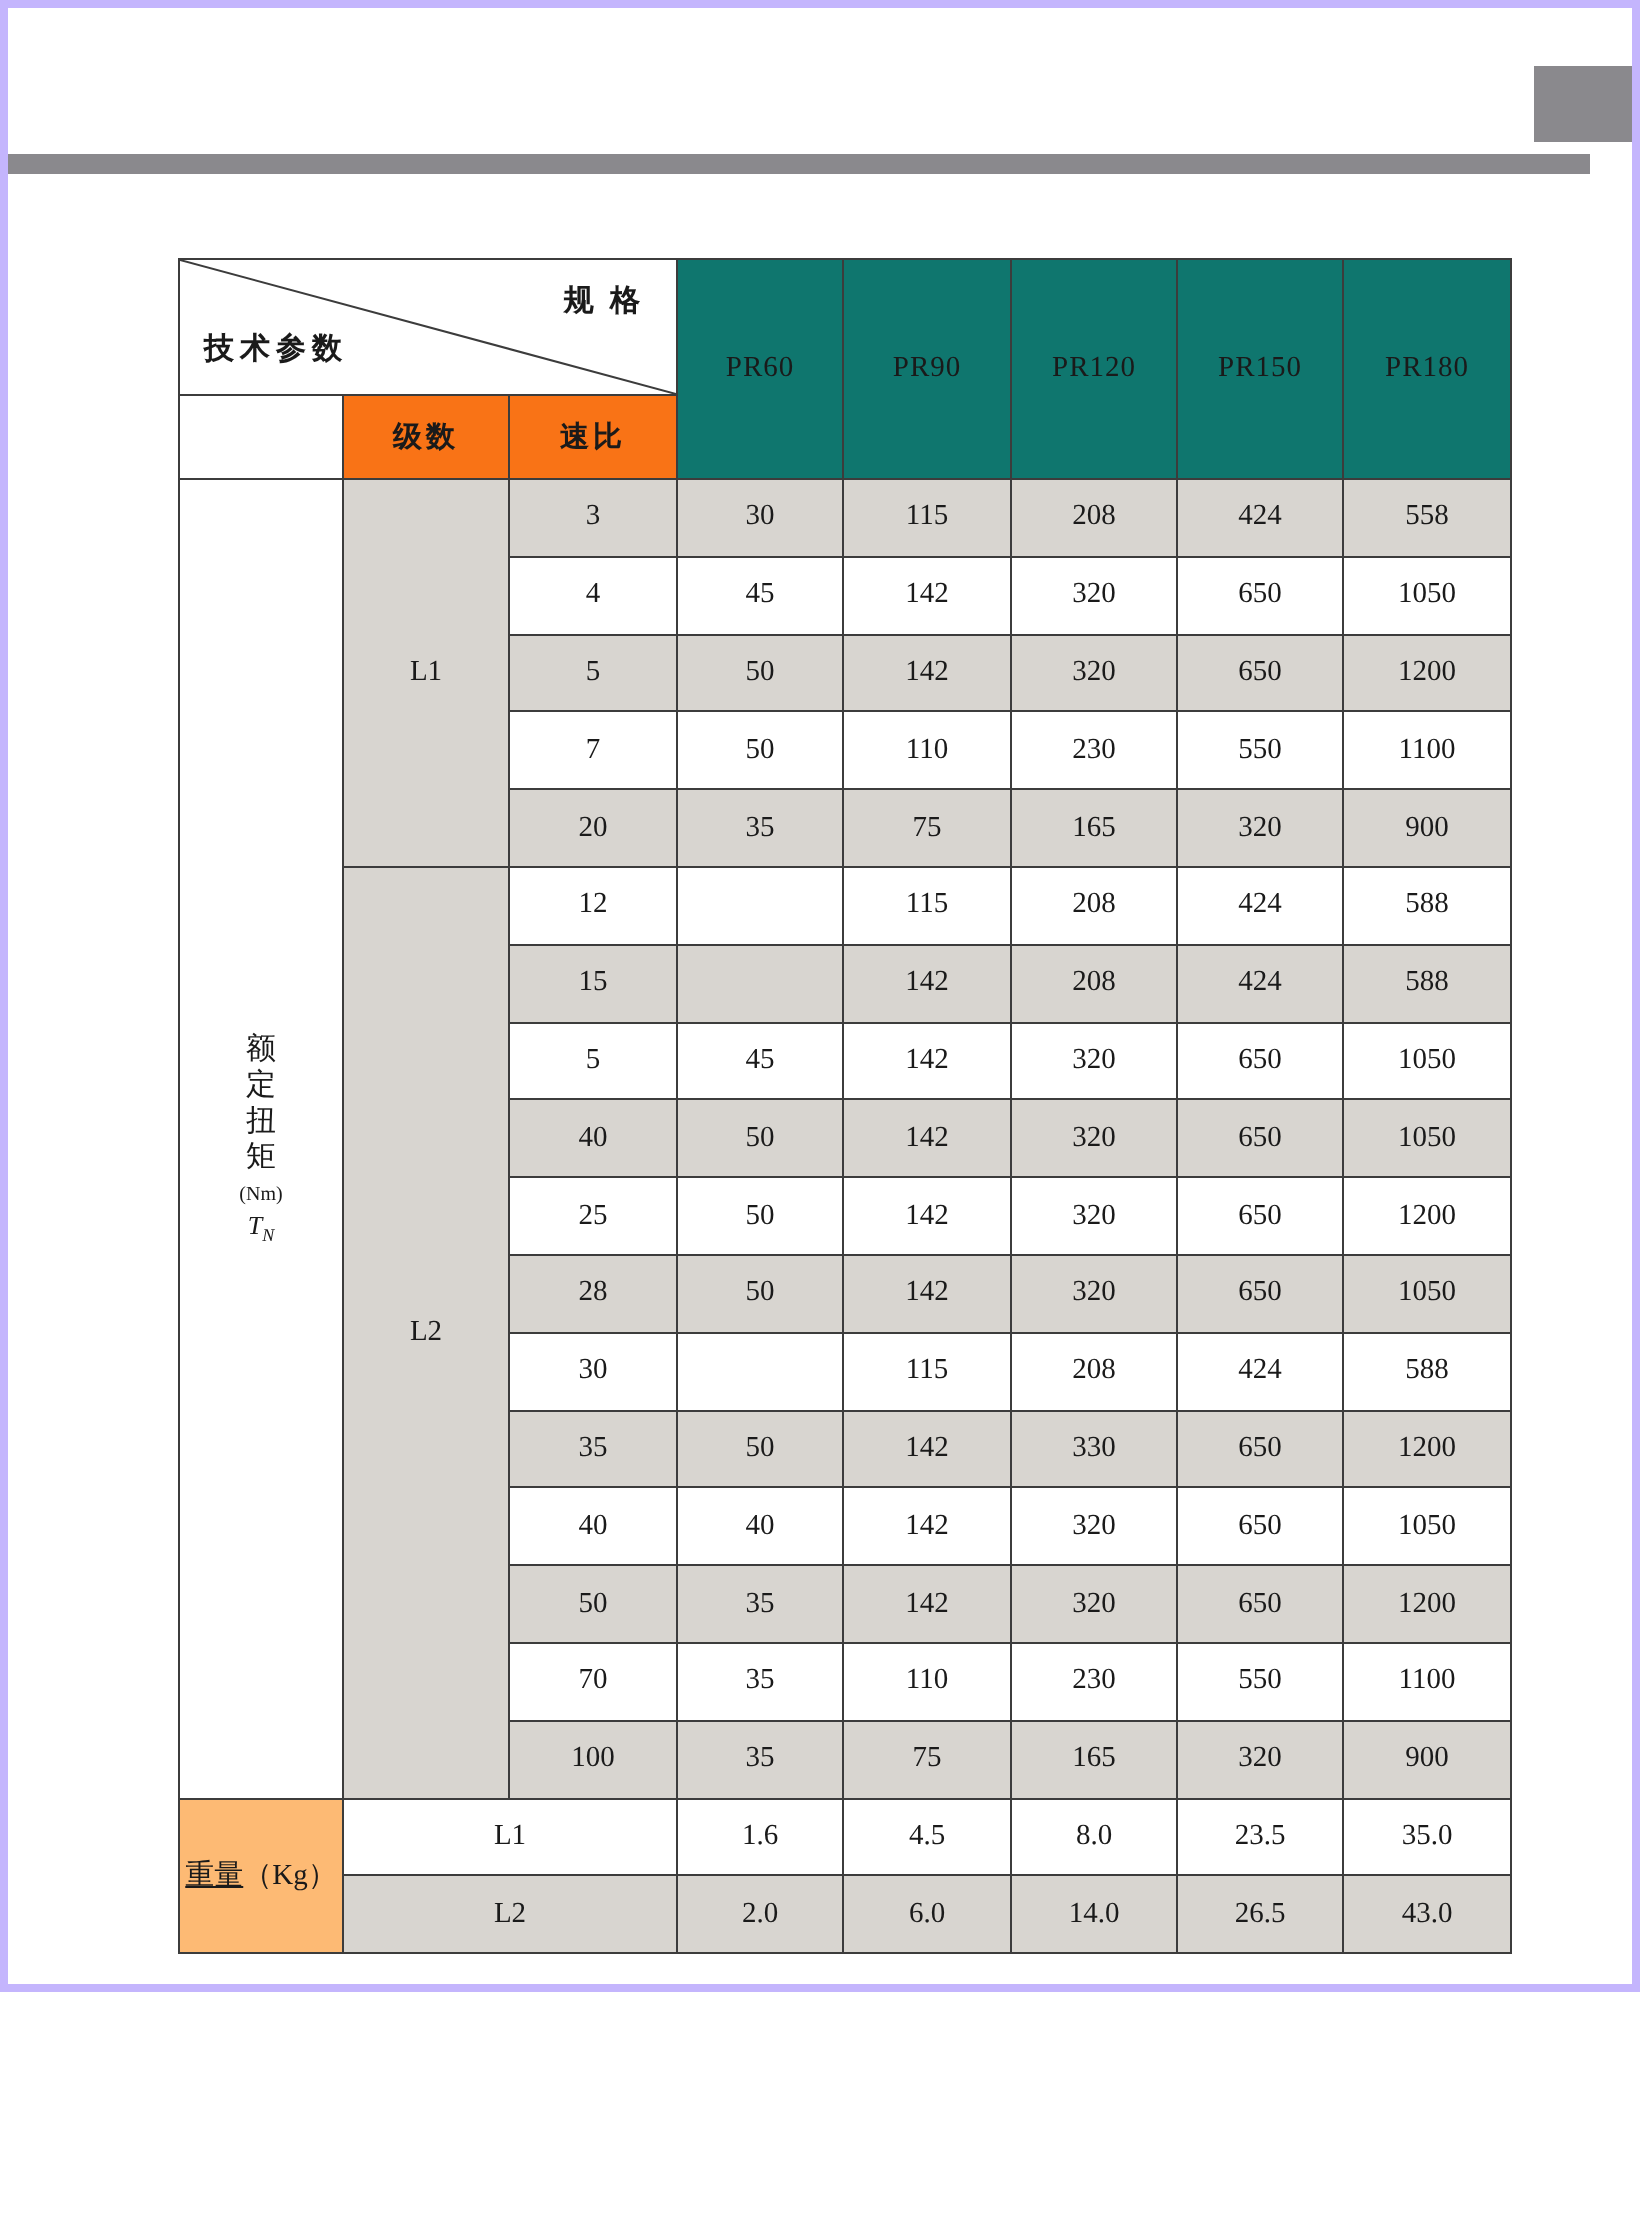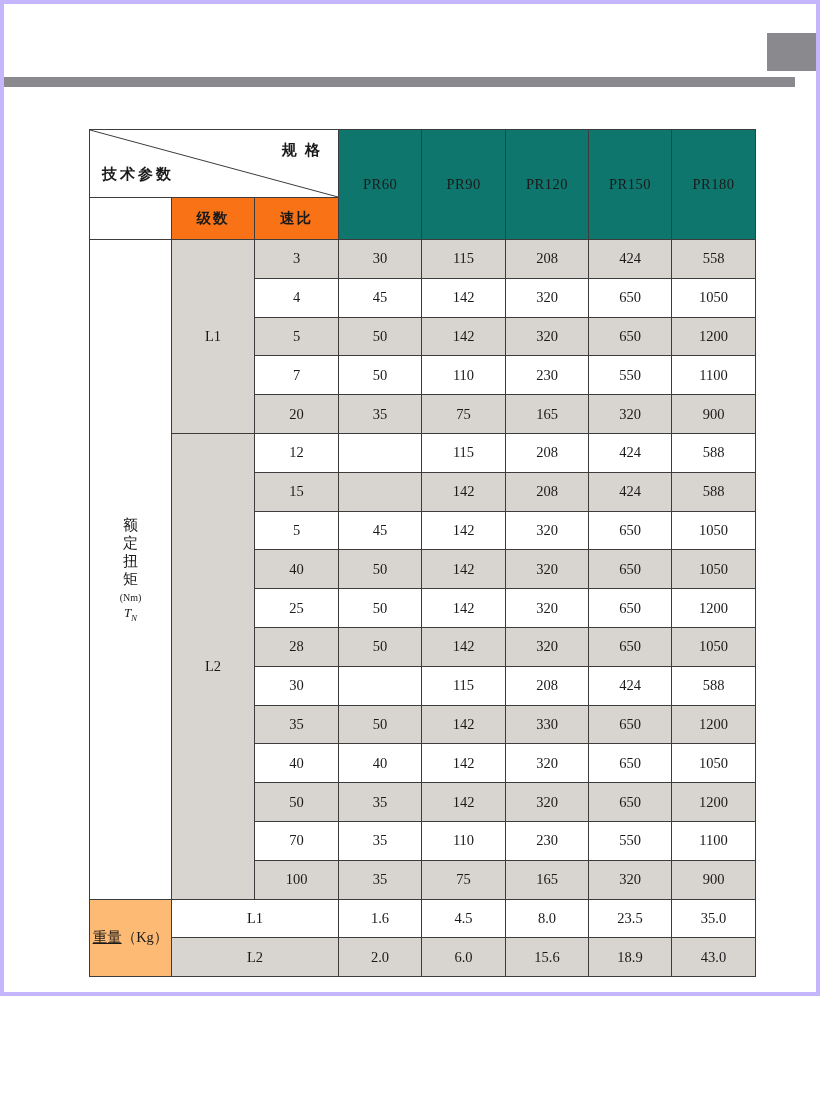--- a/index.html
+++ b/index.html
@@ -292,22 +292,22 @@
           <td class="num">1.6</td>
           <td class="num">4.5</td>
           <td class="num">8.0</td>
           <td class="num">23.5</td>
           <td class="num">35.0</td>
         </tr>
         <tr class="data-row">
           <td class="stage-span shaded" colspan="2">L2</td>
           <td class="num shaded">2.0</td>
           <td class="num shaded">6.0</td>
-          <td class="num shaded">15.6</td>
-          <td class="num shaded">18.9</td>
+          <td class="num shaded">14.0</td>
+          <td class="num shaded">26.5</td>
           <td class="num shaded">43.0</td>
         </tr>
       </tbody>
   </table>
 
   <div class="footer-line"></div>
   <div class="footer-dot"></div>
   <div class="gear">
     <svg width="46" height="46" viewBox="-24 -24 48 48">
       <g fill="#cbcbcb">

